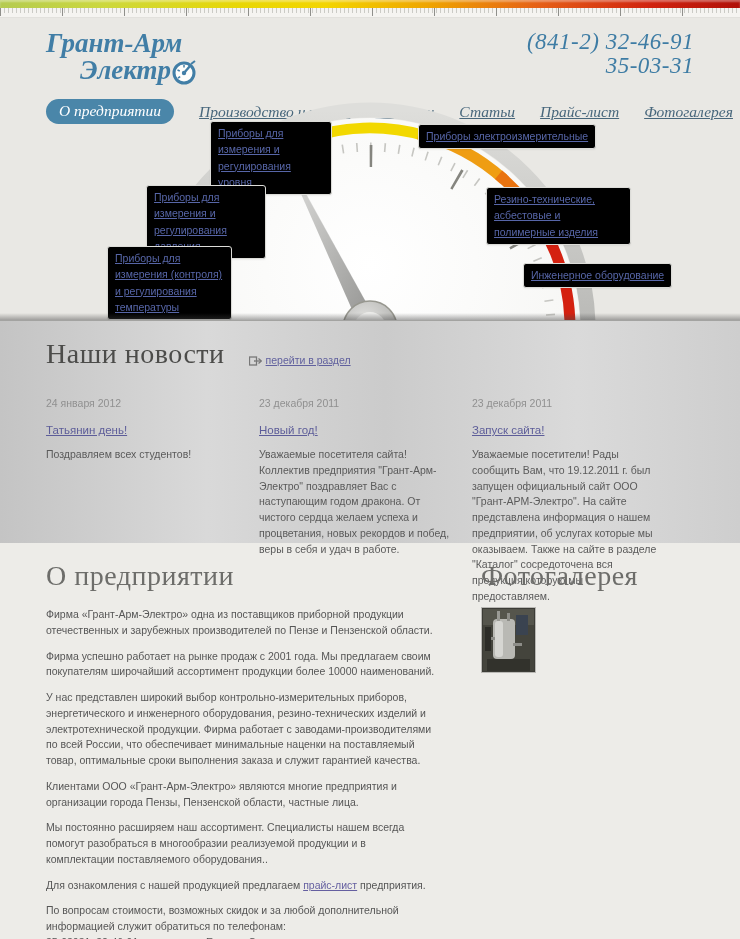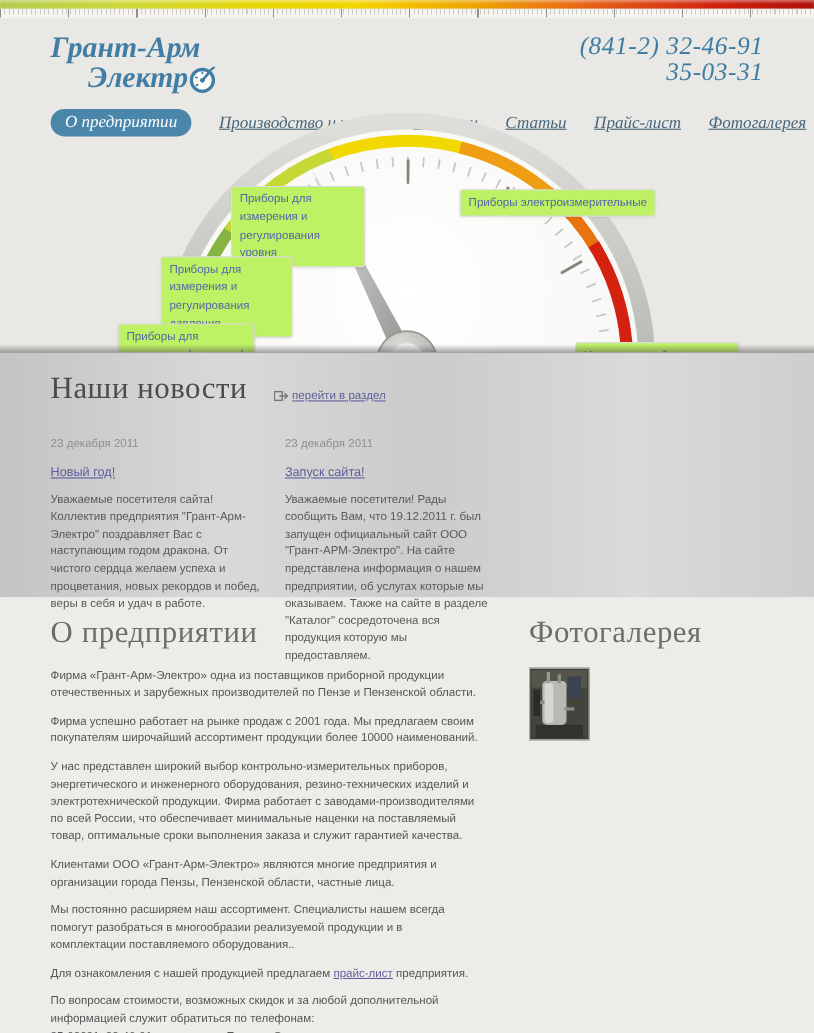--- a/index.html
+++ b/index.html
@@ -43,23 +43,23 @@
   nav.main-nav { margin-top:9px; display:flex; align-items:center; gap:25px;
                  font-family:"Liberation Serif", serif; font-style:italic; font-size:15.5px; }
   .nav-link { color:#48677c; text-decoration:underline; cursor:pointer; white-space:nowrap; }
   .nav-active { background:#4a86a9; color:#fff; text-decoration:none; padding:3px 13px 4px;
                 border-radius:13px; cursor:pointer; white-space:nowrap; }
   
   .gauge-section { position:relative; height:227px; width:740px; overflow:hidden; }
   .gauge-svg { position:absolute; left:0; top:0; }
   .gauge-shadow { position:absolute; left:0; bottom:0; width:100%; height:7px;
     background:linear-gradient(to bottom, rgba(80,80,80,0), rgba(70,70,70,.45)); }
-  .gauge-label { position:absolute; background:#bef264; border:1px solid #dcdcd8; border-radius:3px;
+  .gauge-label { position:absolute; background:#000000; border:1px solid #dcdcd8; border-radius:3px;
     padding:3px 7px 4px; font-size:10.5px; line-height:1.55; color:#5766a8;
-    cursor:pointer; box-shadow:0 1px 2px rgba(0,0,0,.06); display:block;margin-top:48px; }
+    text-decoration:underline; cursor:pointer; box-shadow:0 1px 2px rgba(0,0,0,.06); display:block; }
   .nowrap { white-space:nowrap; }
   
   .news-section { height:223px; width:740px;
     background:linear-gradient(90deg,#c4c4c4 0%,#d9d9d9 28%,#cbcbcb 52%,#dadada 78%,#cecece 100%);
     border-top:1px solid #a3a3a1; }
   .news-inner { width:648px; margin:0 auto; padding-top:17px; }
   .news-head { display:flex; align-items:flex-end; gap:24px; }
   .news-title { font-family:"Liberation Serif", serif; font-size:28px; font-weight:normal;
                 color:#4c4c4a; letter-spacing:.5px; }
   .goto-link { font-size:10.5px; color:#61619e; text-decoration:underline; cursor:pointer; }
@@ -162,39 +162,45 @@
     <polygon points="283,60 378.1,231 361.9,239" fill="url(#needleGrad)"></polygon>
     <polygon points="370,235 387.8,270.8 378,276" fill="#a8a8a5"></polygon>
 
     <circle cx="370" cy="235" r="27" fill="url(#hubGrad)" stroke="#97978f" stroke-width="1.5"></circle>
     <circle cx="370" cy="235" r="16" fill="#ececea"></circle>
   </svg>
 
   <a class="gauge-label" style="left:210px; top:28px; width:122px;">Приборы для измерения и регулирования уровня</a>
   <a class="gauge-label nowrap" style="left:418px; top:31px;">Приборы электроизмерительные</a>
   <a class="gauge-label" style="left:146px; top:92px; width:120px;">Приборы для измерения и регулирования давления</a>
+  <a class="gauge-label" style="left:486px; top:94px; width:145px;">Резино-технические, асбестовые и полимерные изделия</a>
   <a class="gauge-label" style="left:107px; top:153px; width:125px;">Приборы для измерения (контроля) и регулирования температуры</a>
   <a class="gauge-label nowrap" style="left:523px; top:170px;">Инженерное оборудование</a>
 
   <div class="gauge-shadow"></div>
 </section>
 
 <section class="news-section">
   <div class="news-inner">
     <div class="news-head">
       <h2 class="news-title">Наши новости</h2>
       <span>
         <span class="goto-icon"><svg width="13" height="10" viewBox="0 0 13 10">
               <rect x="0.5" y="1" width="7" height="8" fill="none" stroke="#777" stroke-width="1.3"></rect>
               <line x1="5" y1="5" x2="12" y2="5" stroke="#777" stroke-width="1.3"></line>
               <polyline points="9.5,2.5 12.3,5 9.5,7.5" fill="none" stroke="#777" stroke-width="1.3"></polyline>
             </svg></span><span class="goto-link">перейти в раздел</span>
       </span>
     </div>
     <div class="news-cols">
+      <div class="news-col">
+        <div class="news-date">24 января 2012</div>
+        <a class="news-item-title">Татьянин день!</a>
+        <div class="news-text">Поздравляем всех студентов!</div>
+      </div>
       <div class="news-col">
         <div class="news-date">23 декабря 2011</div>
         <a class="news-item-title">Новый год!</a>
         <div class="news-text">Уважаемые посетителя сайта! Коллектив предприятия "Грант-Арм-Электро" поздравляет Вас с наступающим годом дракона. От чистого сердца желаем успеха и процветания, новых рекордов и побед, веры в себя и удач в работе.</div>
       </div>
       <div class="news-col">
         <div class="news-date">23 декабря 2011</div>
         <a class="news-item-title">Запуск сайта!</a>
         <div class="news-text">Уважаемые посетители! Рады сообщить Вам, что 19.12.2011 г. был запущен официальный сайт ООО "Грант-АРМ-Электро". На сайте представлена информация о нашем предприятии, об услугах которые мы оказываем. Также на сайте в разделе "Каталог" сосредоточена вся продукция которую мы предоставляем.</div>
       </div>

